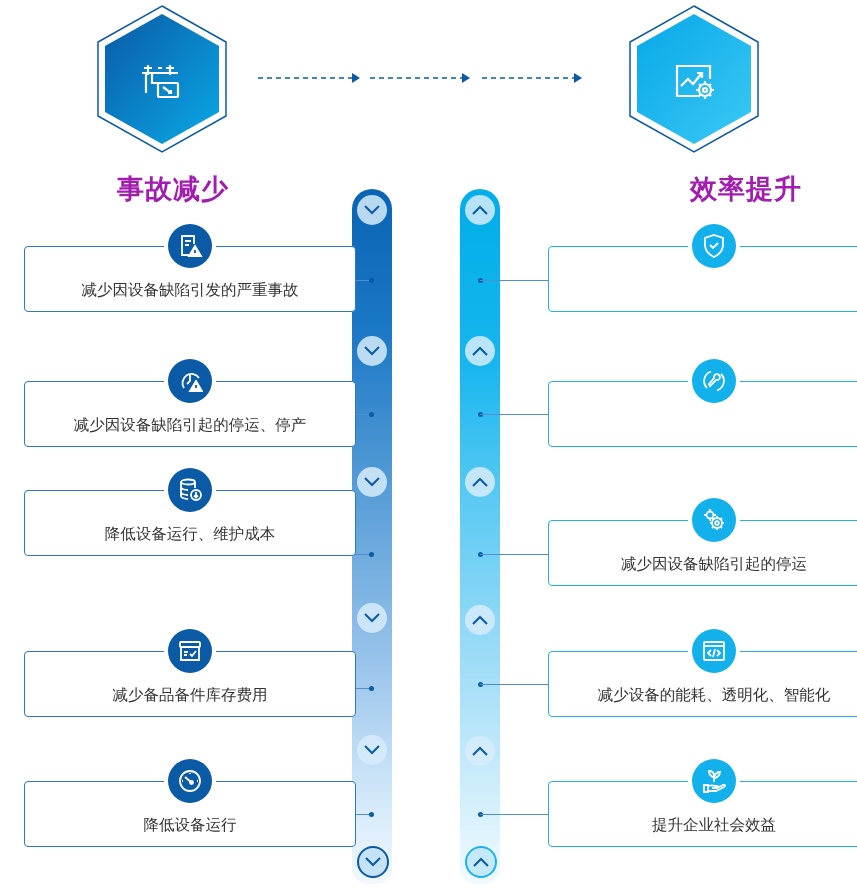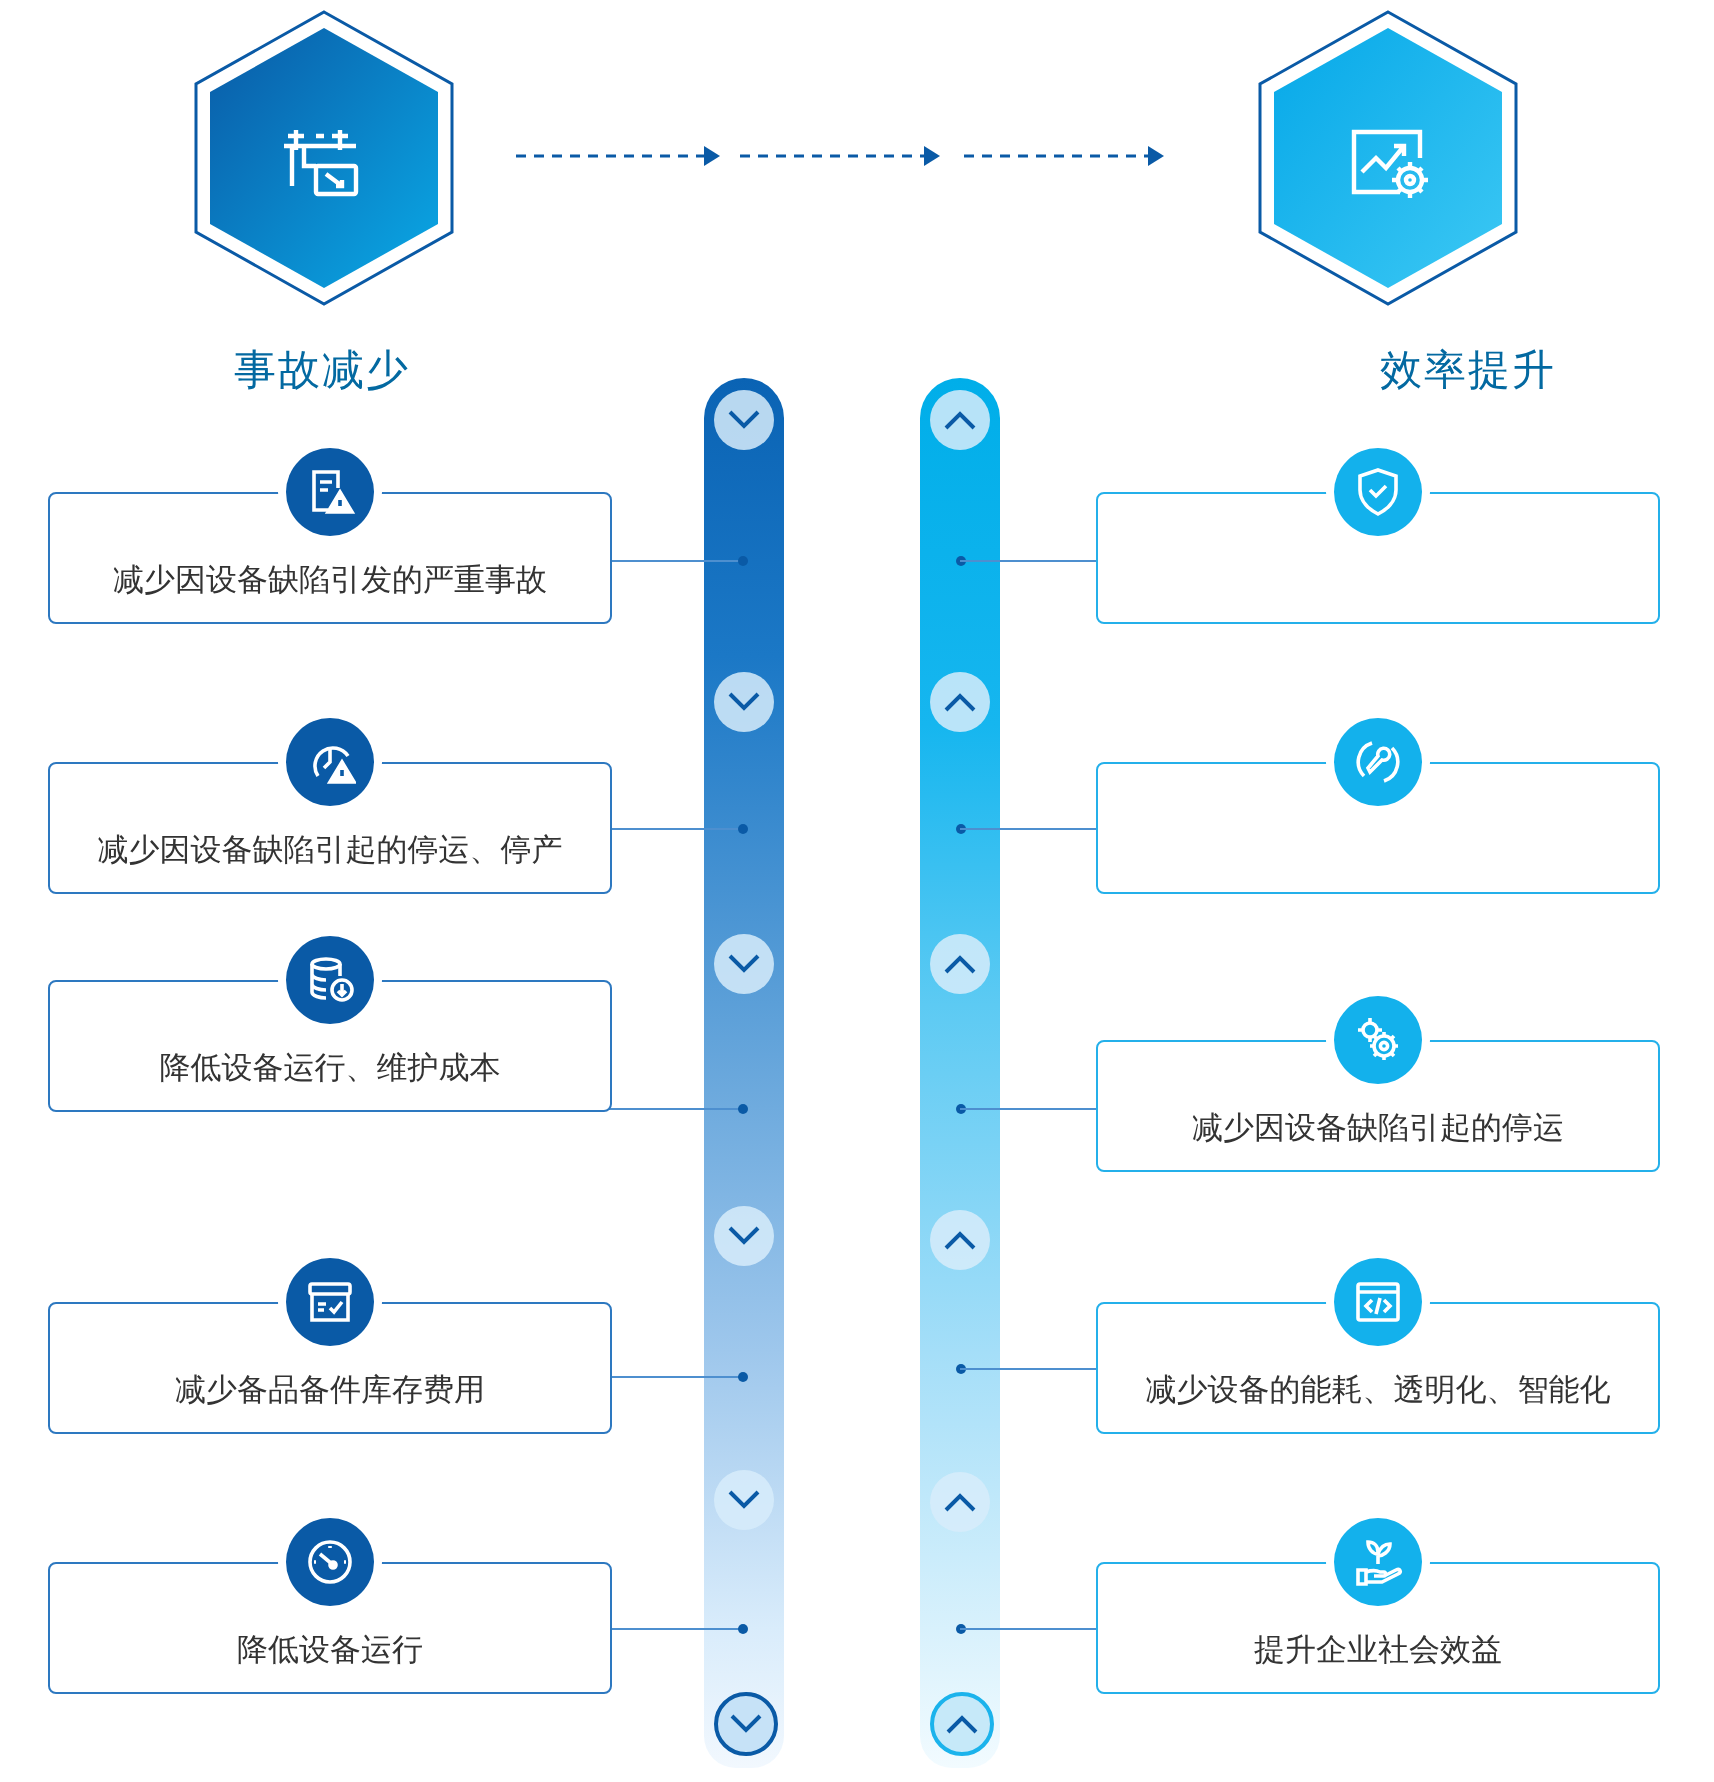--- a/index.html
+++ b/index.html
@@ -5,42 +5,42 @@
   html, body { margin: 0; padding: 0; background: #ffffff; }
   body { width: 857px; height: 891px; position: relative; overflow: hidden;
          font-family: "DejaVu Sans", "Liberation Sans", sans-serif; }
 
   .hex { position: absolute; width: 136px; height: 150px; }
   .hex svg { display: block; }
   .hex-left { left: 94px; top: 4px; }
   .hex-right { left: 626px; top: 4px; }
   .hex-icon { position: absolute; left: 38px; top: 45px; width: 60px; height: 60px; }
 
-  .col-title { position: absolute; font-size: 21px; font-weight: normal; color: #0369a1; letter-spacing: 1px; }
+  .col-title { position: absolute; font-size: 27px; font-weight: bold; color: #a21caf; letter-spacing: 1px; }
   .title-left { left: 117px; top: 171px; }
   .title-right { left: 650px; top: 171px; margin-left: 40px; }
 
   .arrows { position: absolute; left: 258px; top: 68px; width: 330px; height: 20px; }
 
   .track { position: absolute; width: 40px; border-radius: 20px 20px 16px 16px; }
   .track-left { left: 352px; top: 189px; height: 695px;
     background: linear-gradient(to bottom, #0a63b4 0%, #1b78c6 20%, #5b9fd8 45%, #9ec7ec 70%, #d9ecfb 90%, #f2f8fe 100%); }
   .track-right { left: 460px; top: 189px; height: 695px;
     background: linear-gradient(to bottom, #00aee9 0%, #16b6ef 25%, #5ccaf3 45%, #a4def8 70%, #d8f1fc 90%, #f2fbff 100%); }
 
   .chev { position: absolute; width: 30px; height: 30px; border-radius: 50%;
           background: rgba(215, 236, 250, 0.85); display: flex; align-items: center; justify-content: center; cursor: pointer; }
   .chev svg { width: 16px; height: 10px; }
   .chev-last-left { border: 2px solid #0a5aa6; background: #c6e2f7; width: 28px; height: 28px; }
   .chev-last-right { border: 2px solid #1bb3ec; background: #c6e9f9; width: 28px; height: 28px; }
 
   .dot { position: absolute; width: 5px; height: 5px; border-radius: 50%; background: #0a5aa6; }
   .conn { position: absolute; height: 1px; background: #4d8fcf; }
 
-  .card { position: absolute; width: 282px; height: 66px; border: 1.5px solid #2d78c0;
+  .card { position: absolute; width: 332px; height: 66px; border: 1.5px solid #2d78c0;
           border-radius: 4px; background: #fff; box-sizing: border-box; }
   .card-right { border-color: #24b0ea; }
   .card-text { position: absolute; left: 0; right: 0; bottom: 10px; text-align: center;
                font-size: 15.5px; color: #333; white-space: nowrap; }
   .badge { position: absolute; width: 44px; height: 44px; border-radius: 50%;
            left: 50%; margin-left: -22px; top: -23px; display: flex; align-items: center; justify-content: center;
            box-shadow: 0 0 0 4px #fff; }
   .badge-left { background: #0a5aa6; }
   .badge-right { background: #13b1ec; }
   .badge svg { width: 26px; height: 26px; }

